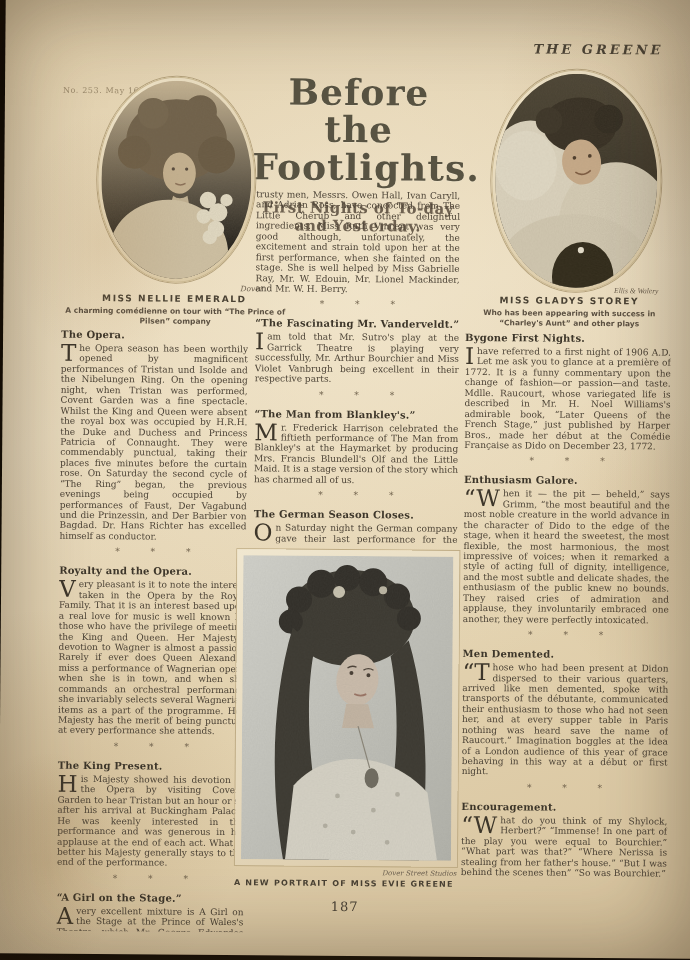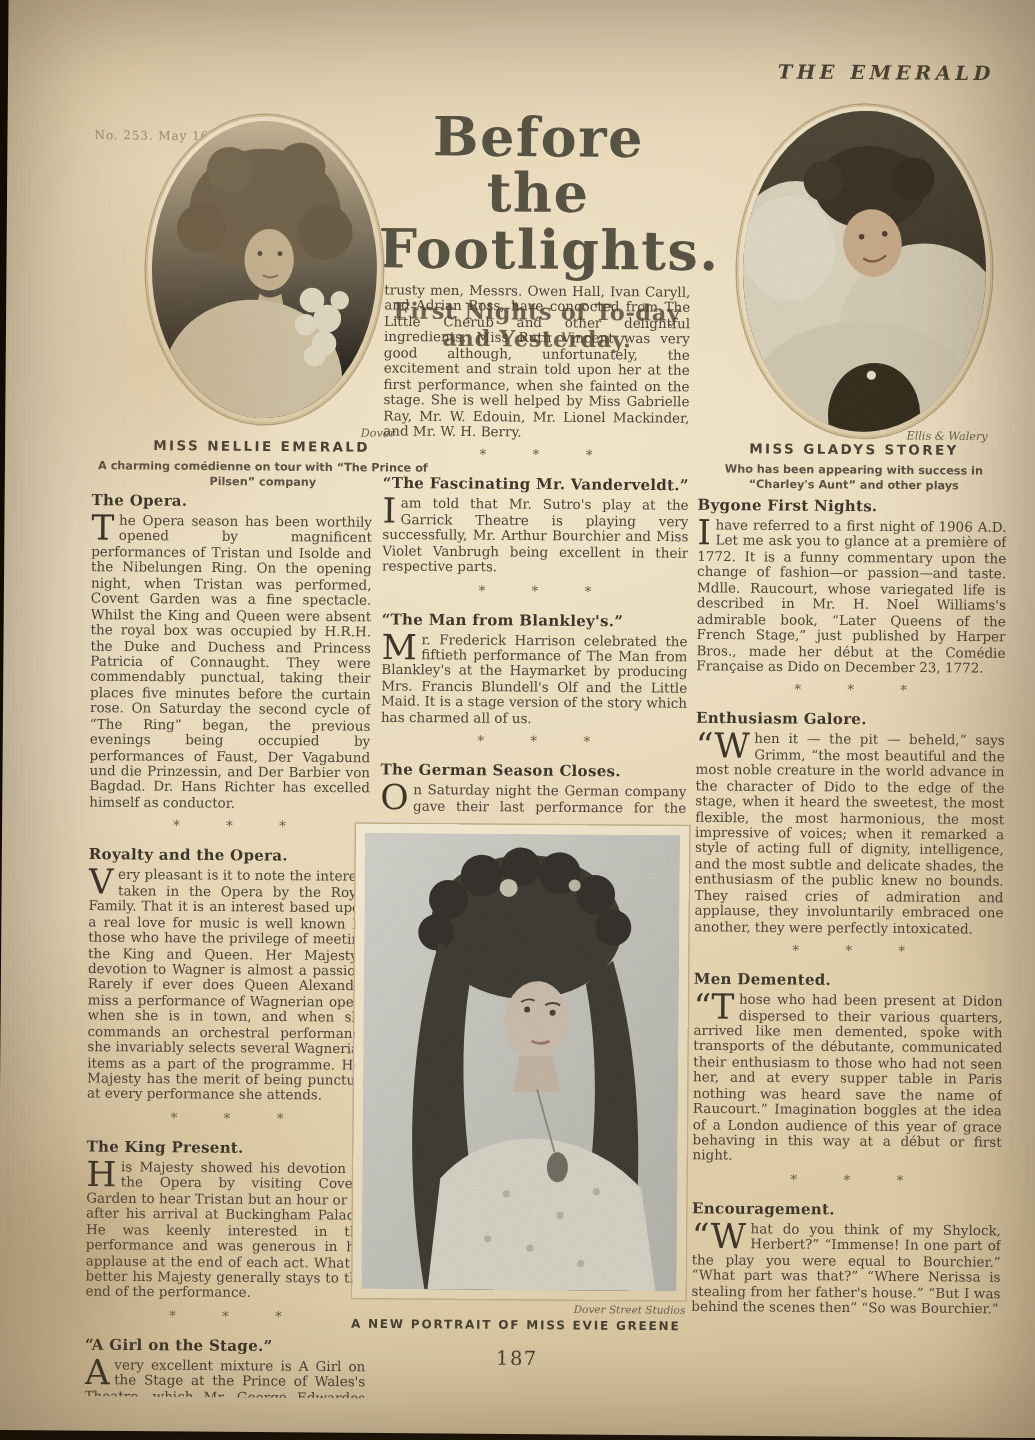--- a/index.html
+++ b/index.html
@@ -59,21 +59,21 @@
   .pageno{position:absolute;left:0;top:905px;width:692px;text-align:center;
     font:13px "DejaVu Serif",serif;color:#4a4236;letter-spacing:1px;}
 </style>
 </head>
 <body>
 
 <div id="scan">
   <div id="paper">
 
     <div class="issue">No. 253. May 16, 1906]</div>
-    <div class="masthead">THE EMERALD</div>
+    <div class="masthead">THE GREENE</div>
 
     <div class="titleblock">
       <div class="title">
         <div>Before the</div>
         <div>Footlights.</div>
       </div>
       <div class="subtitle">
         <div>First Nights of To-day</div>
         <div>and Yesterday.</div>
       </div>
@@ -145,21 +145,21 @@
           <ellipse cx="84" cy="86" rx="19" ry="22" fill="#c8ab89" transform="rotate(-8 84 86)"></ellipse>
           <circle cx="77" cy="82" r="1.8" fill="#4c3b2a"></circle>
             <circle cx="92" cy="80" r="1.8" fill="#4c3b2a"></circle>
           <path d="M78,96 Q85,101 93,94" stroke="#7d5b40" stroke-width="1.6" fill="none"></path>
           <ellipse cx="86" cy="198" rx="30" ry="34" fill="#2e2818"></ellipse>
           <circle cx="84" cy="172" r="3" fill="#e8e2d0"></circle>
           <rect width="158" height="210" filter="url(#n2)"></rect>
         </svg>
       </span>
     </div>
-    <div class="credit" style="left:565px;top:290px;width:90px;text-align:right;">Ellis &amp; Walery</div>
+    <div class="credit" style="left:565px;top:290px;width:90px;text-align:right;font-family:Liberation Serif, serif;">Ellis &amp; Walery</div>
     <div class="pname" style="left:460px;top:300px;width:212px;">MISS GLADYS STOREY</div>
     <div class="pcap" style="left:464px;top:313px;width:204px;">Who has been appearing with success in “Charley's Aunt” and other plays</div>
 
     <div class="col" style="left:58px;top:337px;width:187px;height:602px;">
       <div class="h">The Opera.</div>
       <p class="bp dc">The Opera season has been worthily opened by magnificent performances of Tristan und Isolde and the Nibelungen Ring. On the opening night, when Tristan was performed, Covent Garden was a fine spectacle. Whilst the King and Queen were absent the royal box was occupied by H.R.H. the Duke and Duchess and Princess Patricia of Connaught. They were commendably punctual, taking their places five minutes before the curtain rose. On Saturday the second cycle of “The Ring” began, the previous evenings being occupied by performances of Faust, Der Vagabund und die Prinzessin, and Der Barbier von Bagdad. Dr. Hans Richter has excelled himself as conductor.</p>
       <div class="orn">* * *</div>
       <div class="h">Royalty and the Opera.</div>
       <p class="bp dc">Very pleasant is it to note the interest taken in the Opera by the Royal Family. That it is an interest based upon a real love for music is well known by those who have the privilege of meeting the King and Queen. Her Majesty's devotion to Wagner is almost a passion. Rarely if ever does Queen Alexandra miss a performance of Wagnerian opera when she is in town, and when she commands an orchestral performance she invariably selects several Wagnerian items as a part of the programme. Her Majesty has the merit of being punctual at every performance she attends.</p>
       <div class="orn">* * *</div>

